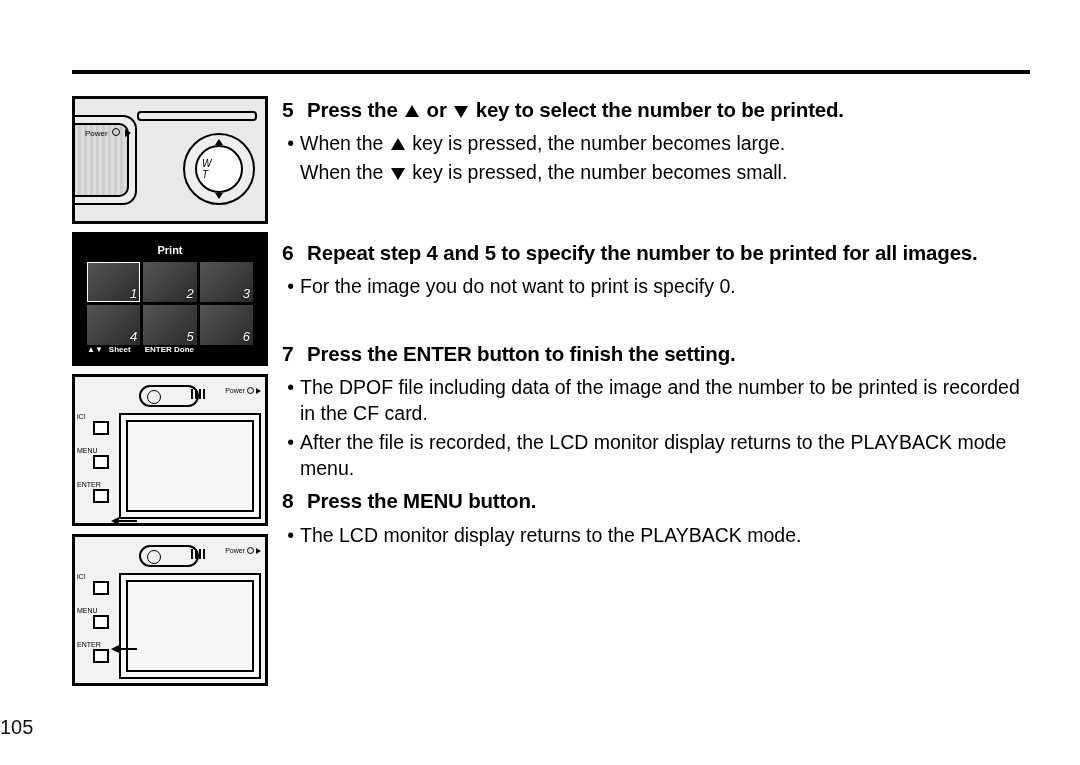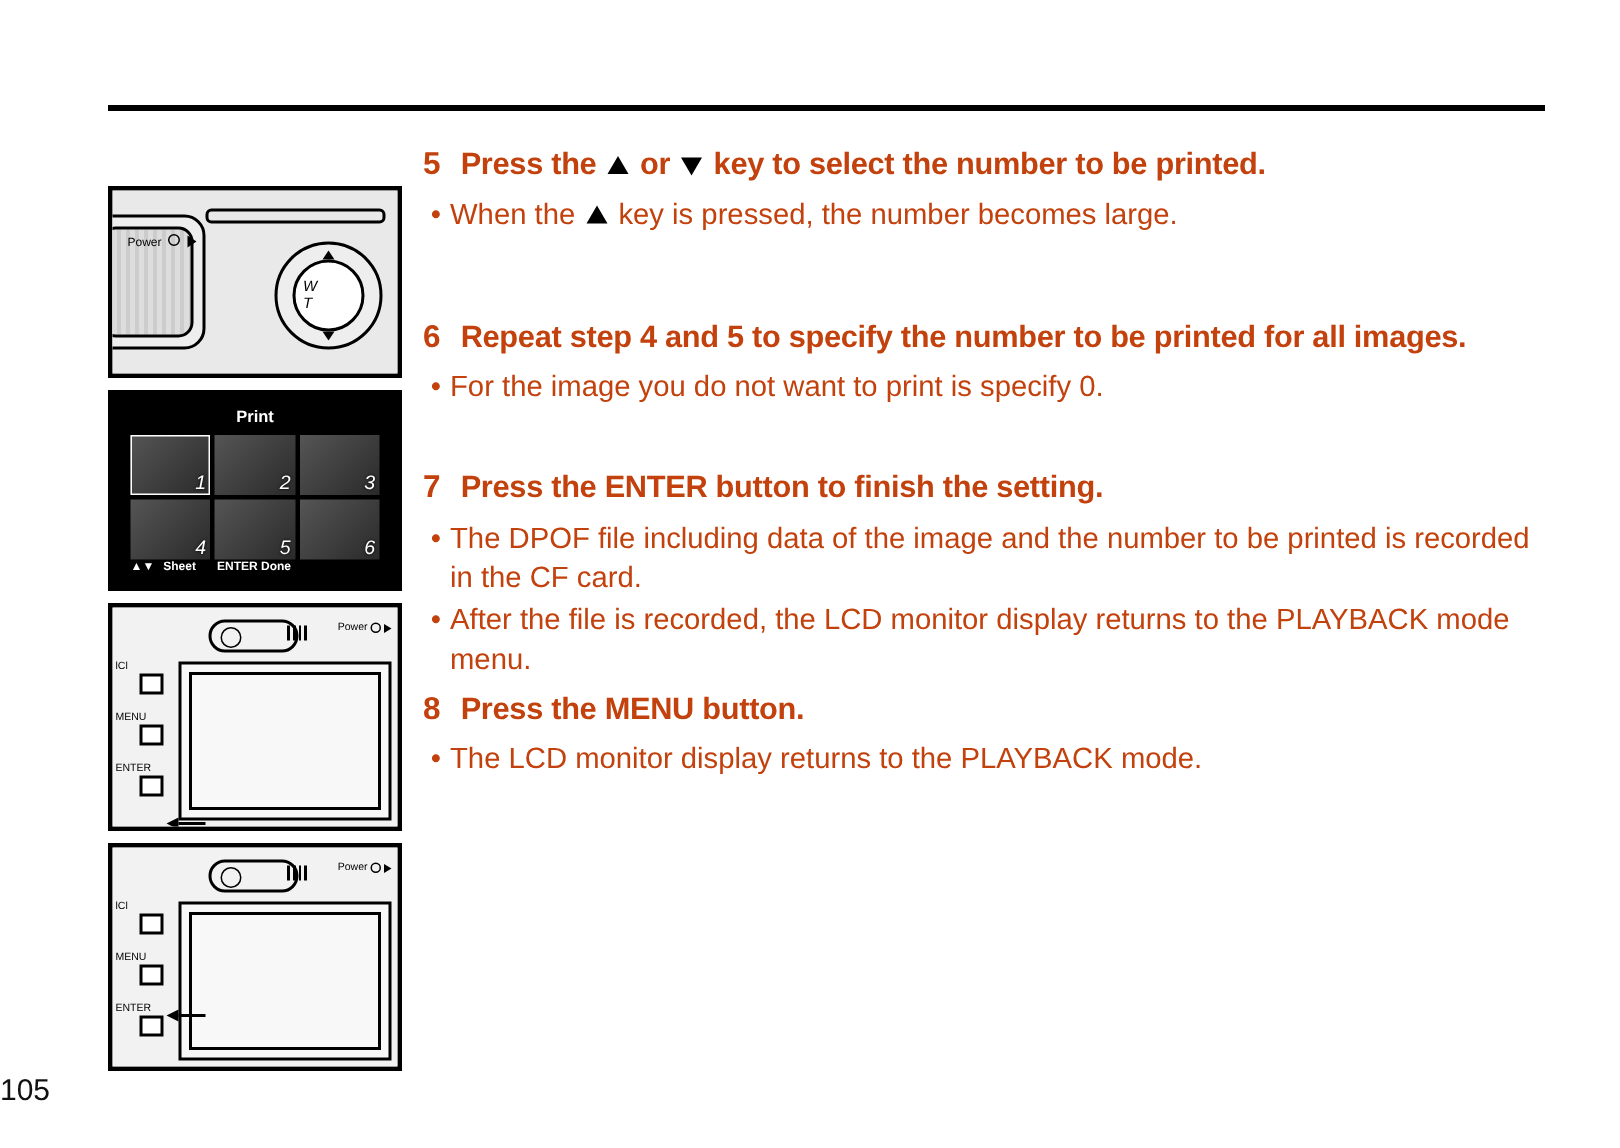--- a/index.html
+++ b/index.html
@@ -17,22 +17,22 @@
     height: 4px; background: #000;
   }
   .content {
     position: absolute;
     top: 96px;
     left: 72px;
     right: 50px;
     display: flex;
     gap: 14px;
   }
-  .figcol { width: 196px; flex: 0 0 196px; margin-top: 28px; }
-  .txtcol { flex: 1; font-size: 19.5px; line-height: 1.35; color: #c2410c; }
+  .figcol { width: 196px; flex: 0 0 196px; }
+  .txtcol { flex: 1; font-size: 19.5px; line-height: 1.35; color: #000000; }
   .fig {
     width: 196px;
     border: 3px solid #000;
     margin-bottom: 8px;
     position: relative;
     overflow: hidden;
   }
   .fig1 { height: 128px; }
   .fig2 { height: 134px; background:#000; }
   .fig3 { height: 152px; }
@@ -328,20 +328,27 @@
         </span>
         <div class="bullets">
           <div class="bl">
             <span class="dot">•</span>
             <span class="tx">
               <span>When the </span>
               <span class="tri-up"></span>
               <span> key is pressed, the number becomes large.</span>
             </span>
           </div>
+          <div class="bl indent">
+            <span class="tx">
+              <span>When the </span>
+              <span class="tri-dn"></span>
+              <span> key is pressed, the number becomes small.</span>
+            </span>
+          </div>
         </div>
       </div>
 
       <div class="spacer-a"></div>
 
       <div class="step">
         <span class="num">6</span>
         <span class="head">Repeat step 4 and 5 to specify the number to be printed for all images.</span>
         <div class="bullets">
           <div class="bl">

